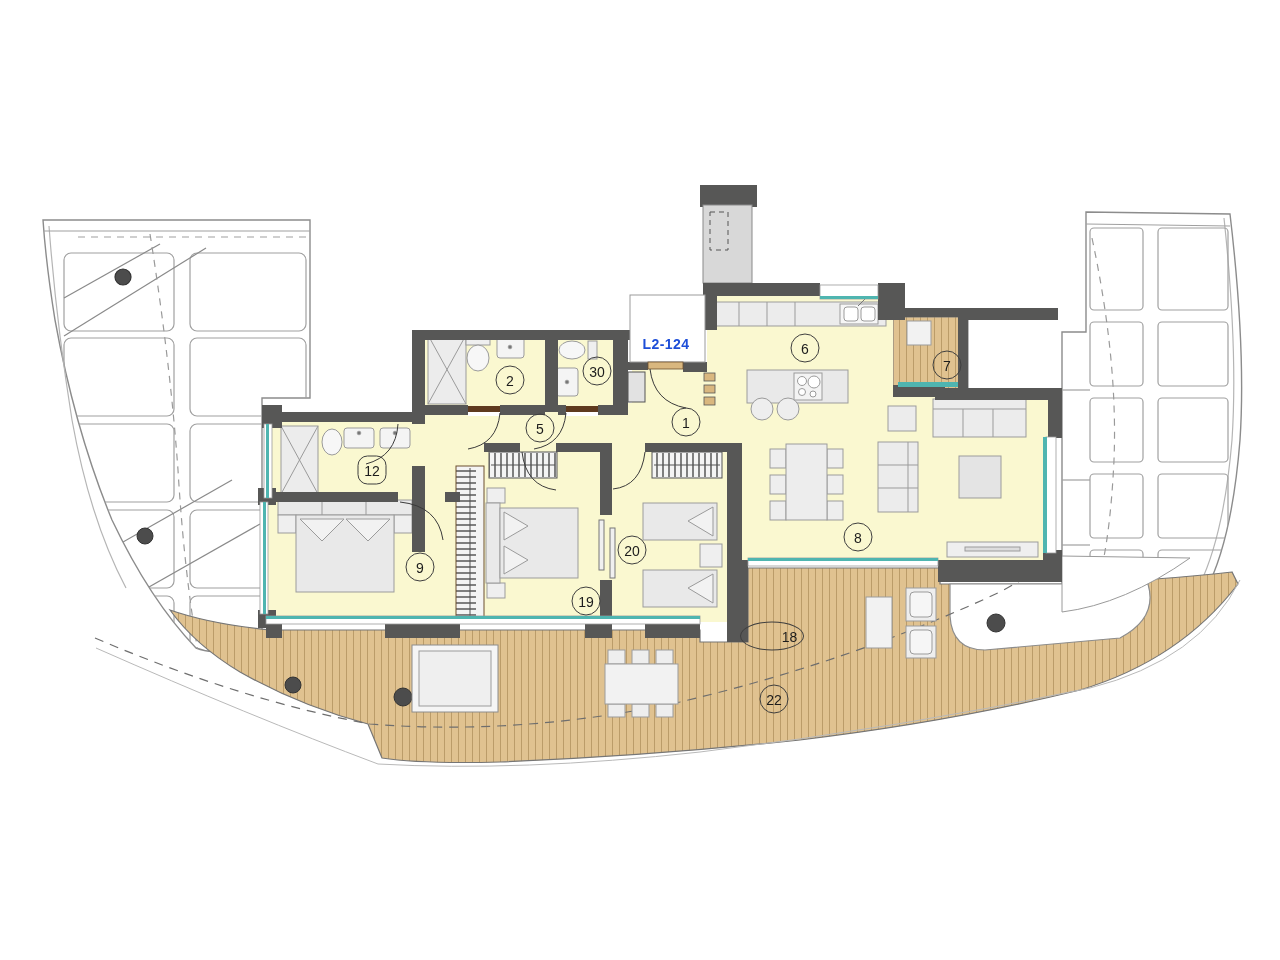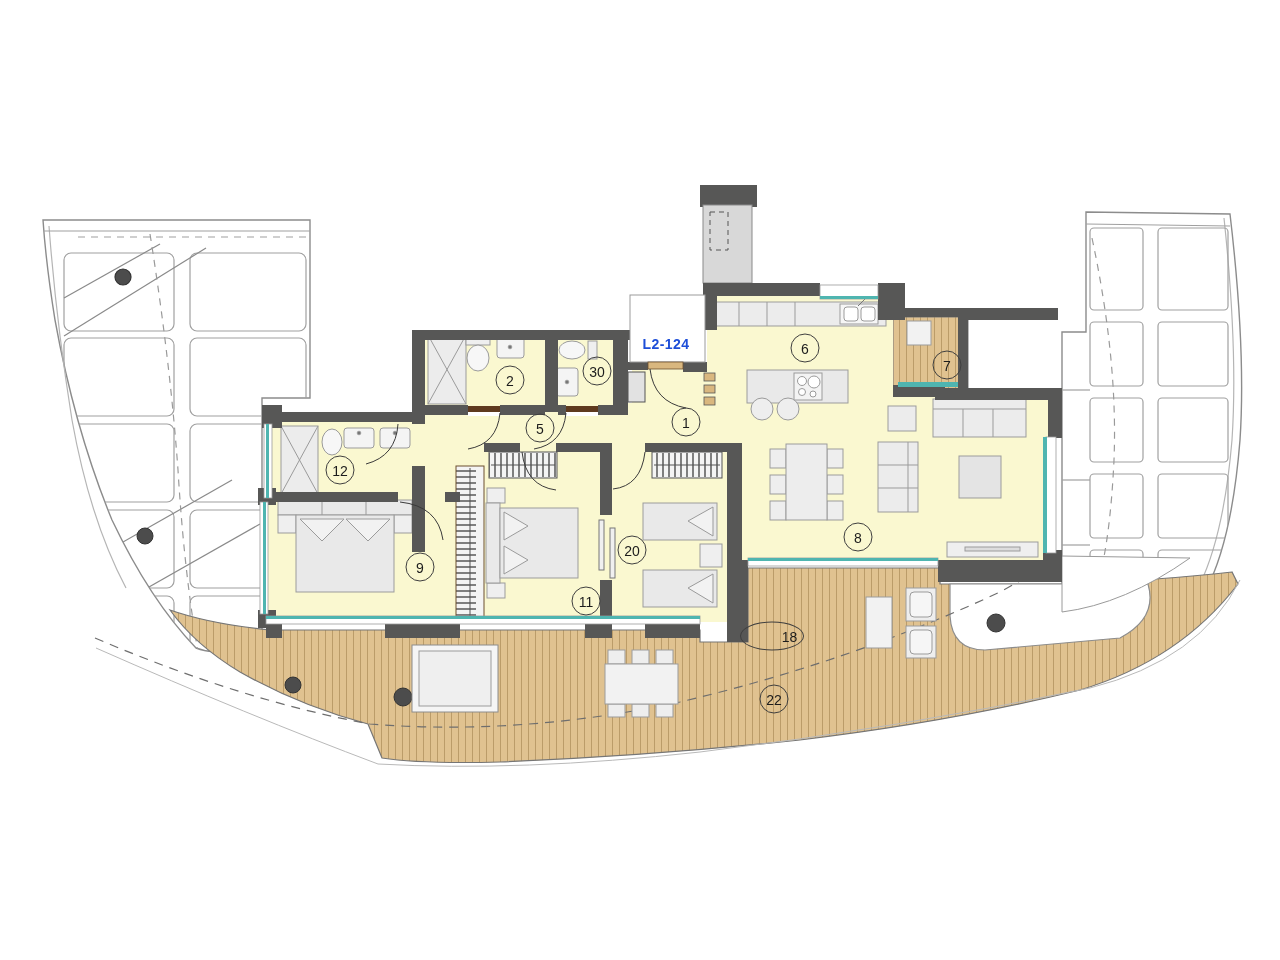--- a/index.html
+++ b/index.html
@@ -363,22 +363,22 @@
 </svg>
 
 <div id="markers-layer">
       <div class="marker" style="left: 686px; top: 422px;">1</div>
       <div class="marker" style="left: 540px; top: 428px;">5</div>
       <div class="marker" style="left: 805px; top: 348px;">6</div>
       <div class="marker" style="left: 947px; top: 365px;">7</div>
       <div class="marker" style="left: 858px; top: 537px;">8</div>
       <div class="marker" style="left: 420px; top: 567px;">9</div>
       <div class="marker" style="left: 632px; top: 550px;">20</div>
-      <div class="marker" style="left: 586px; top: 601px;">11</div>
-      <div class="marker" style="left: 340px; top: 470px;">12</div>
+      <div class="marker" style="left: 586px; top: 601px;">19</div>
+      <div class="marker" style="left: 372px; top: 470px; border-radius: 10px;">12</div>
       <div class="marker" style="left: 510px; top: 380px;">2</div>
       <div class="marker" style="left: 772px; top: 636px; padding-left: 35px;">18</div>
       <div class="marker" style="left: 774px; top: 699px;">22</div>
       <div class="marker" style="left: 597px; top: 371px;">30</div>
     </div>
 
 <div class="unit-label" id="unit-label" style="left: 666px; top: 344px;">L2-124</div>
 </div>
 
 </body></html>

